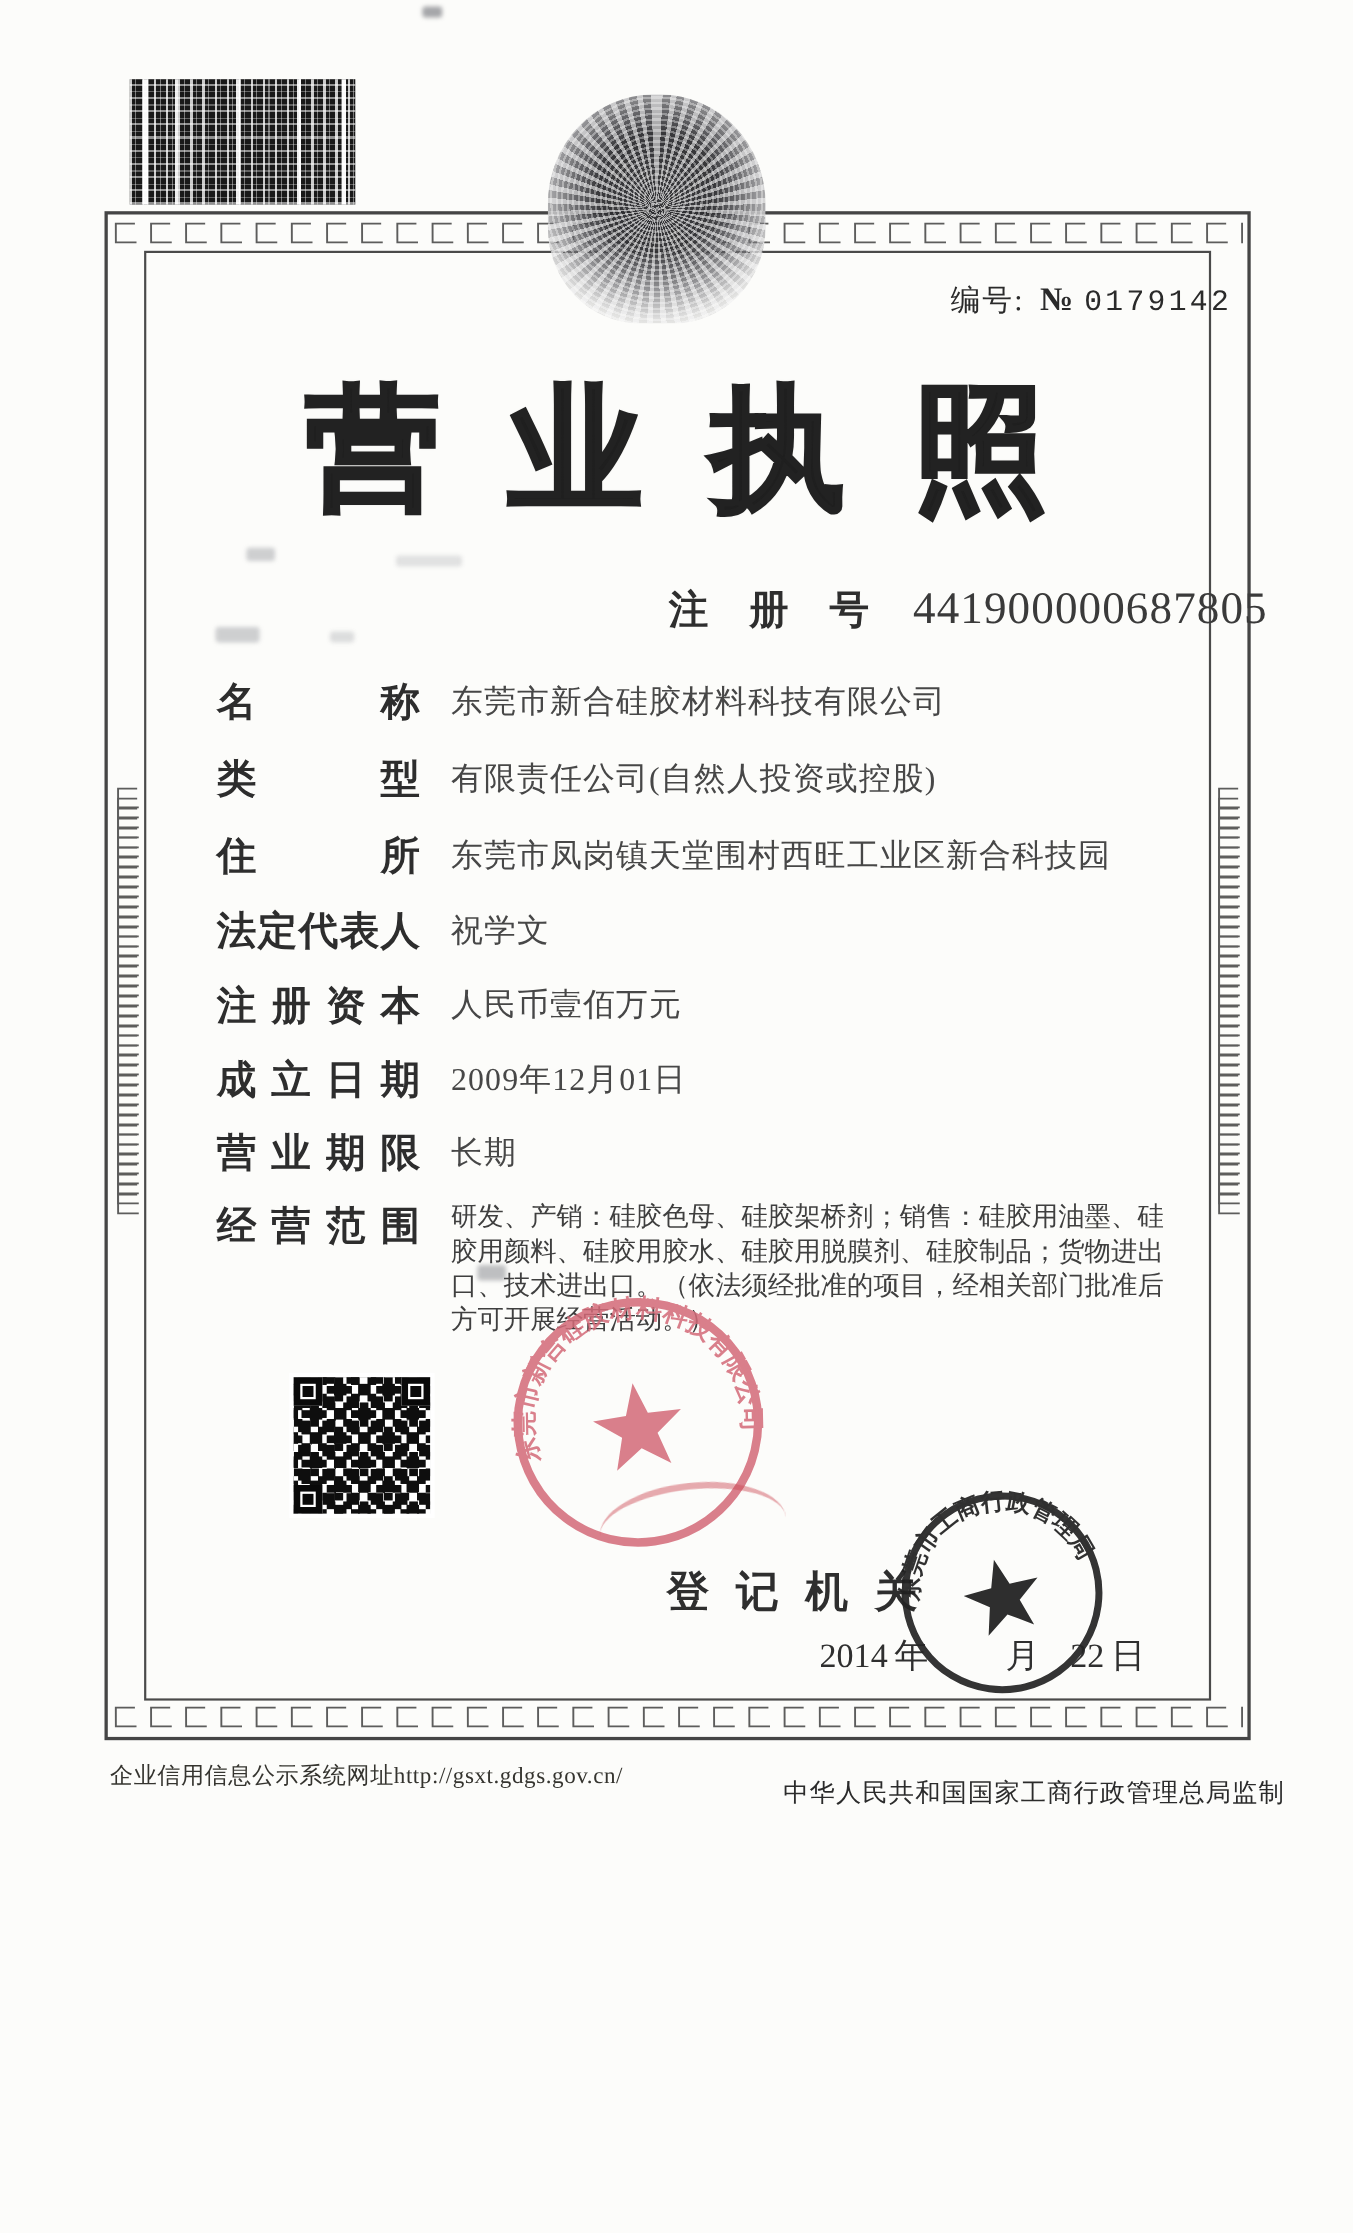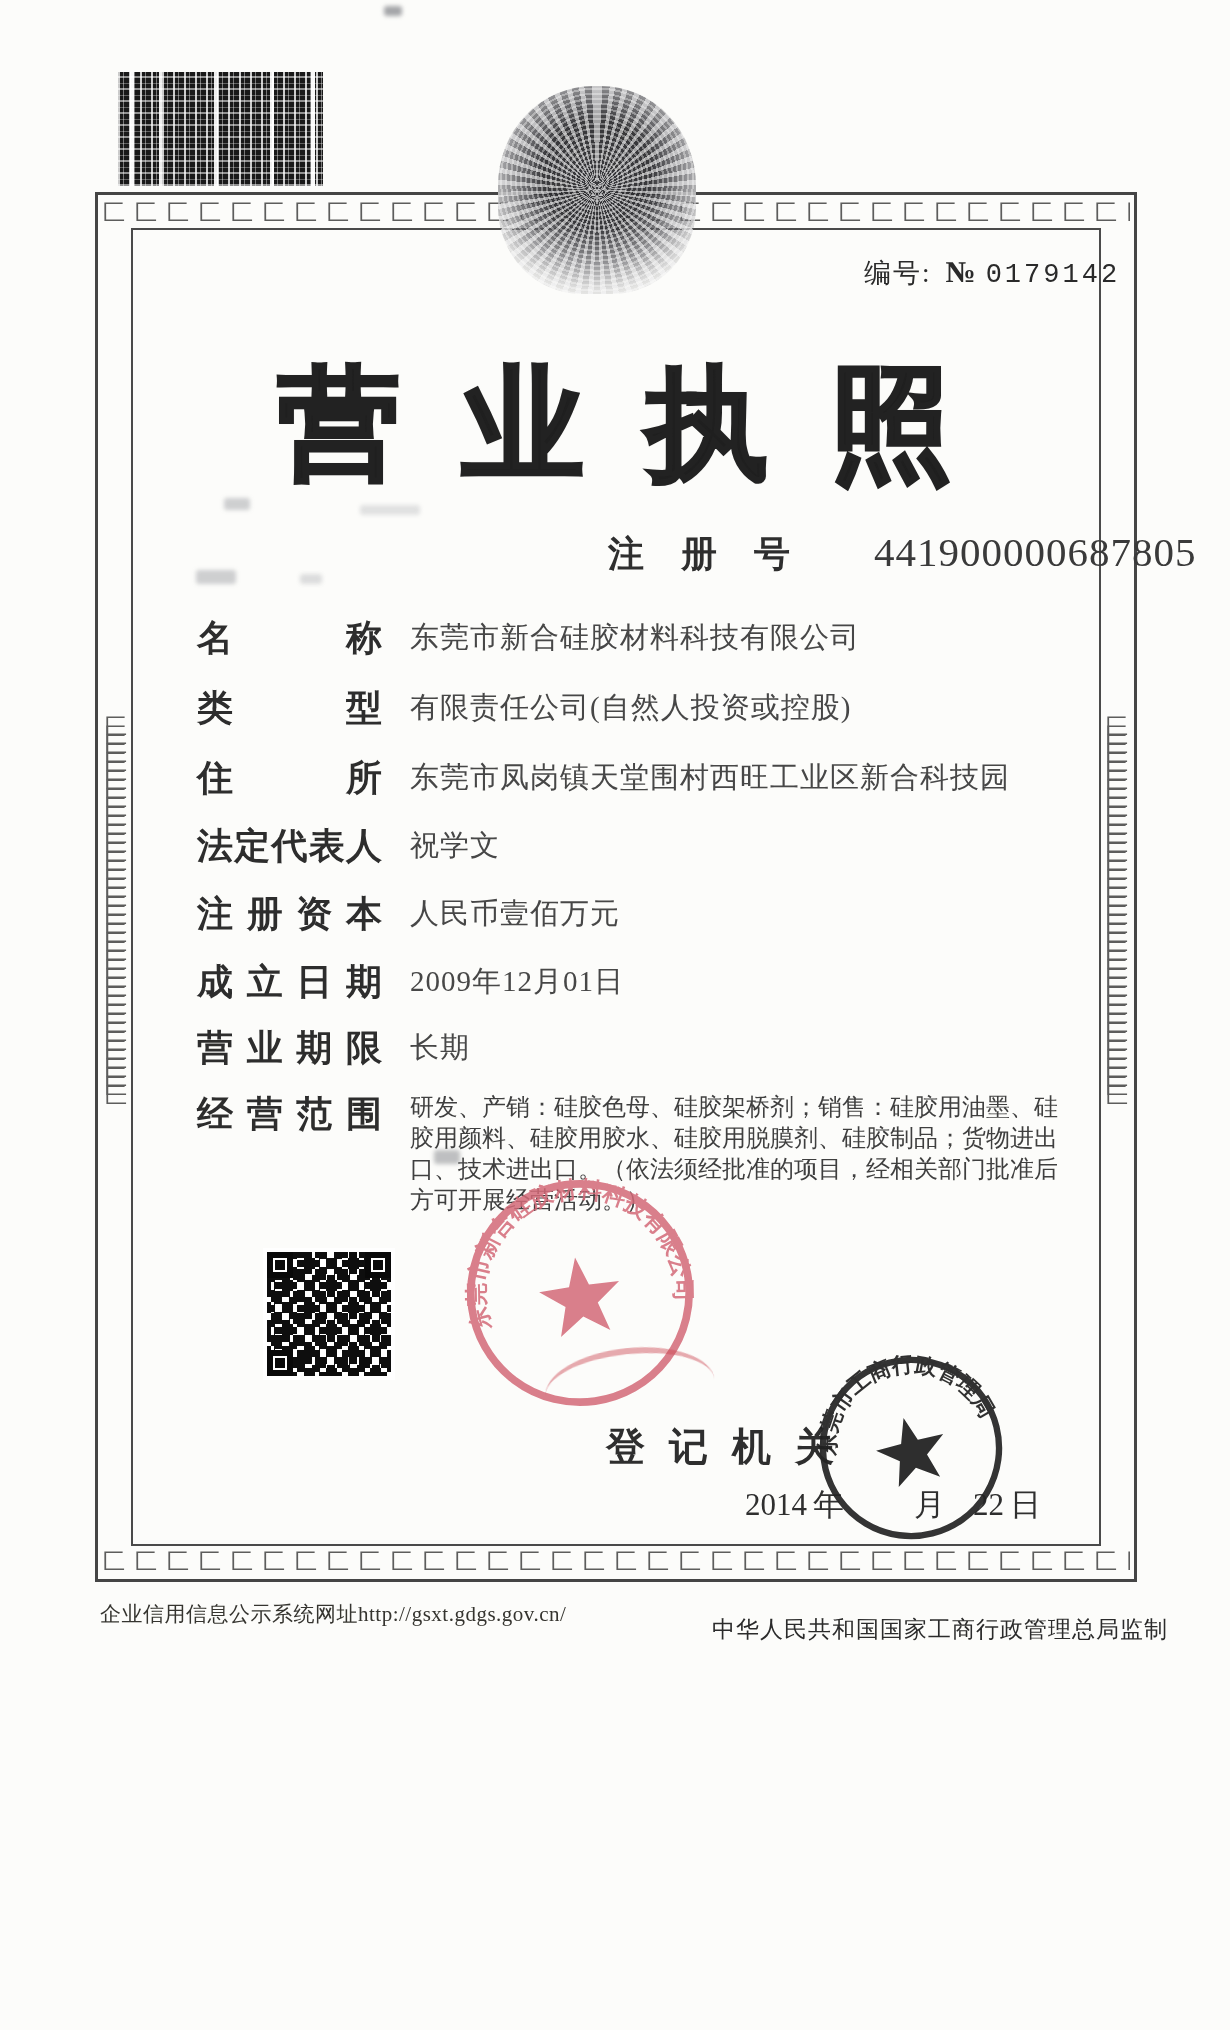--- a/index.html
+++ b/index.html
@@ -34,28 +34,28 @@
   .m-bottom{bottom:2px;left:4px;right:4px;height:31px;line-height:31px;letter-spacing:9px;text-align:center;}
   .m-left{left:2px;top:33px;bottom:33px;width:31px;writing-mode:vertical-rl;text-orientation:upright;letter-spacing:9px;line-height:31px;text-align:center;}
   .m-right{right:2px;top:33px;bottom:33px;width:31px;writing-mode:vertical-rl;text-orientation:upright;letter-spacing:9px;line-height:31px;text-align:center;}
 
   
   .serial{position:absolute;left:838px;top:255px;font-size:27px;color:#2a2a2a;letter-spacing:2px;white-space:nowrap;margin-left:26px;}
   .serial .nomark{font-weight:bold;font-size:30px;margin:0 8px 0 14px;}
   .serial .num{font-family:"Liberation Mono","DejaVu Sans Mono",monospace;font-size:27px;letter-spacing:3px;}
 
   
-  .title{position:absolute;left:0;right:0;top:344px;margin:0;text-align:center;
+  .title{position:absolute;left:0;right:0;top:328px;margin:0;text-align:center;
     font-size:122px;font-weight:bold;color:#1f1f1f;letter-spacing:62px;padding-left:62px;
     -webkit-text-stroke:3px #222;text-shadow:0 0 2px rgba(25,25,25,.55);}
 
   
   .regline{position:absolute;left:608px;top:528px;white-space:nowrap;}
   .regline .reg-label{font-size:36px;font-weight:bold;letter-spacing:14px;color:#2e2e2e;margin-right:26px;text-align:right;}
-  .regline .reg-value{font-size:41px;color:#3a3a3a;letter-spacing:1px;margin-left:44px;}
+  .regline .reg-value{font-size:41px;color:#3a3a3a;letter-spacing:1px;}
 
   
   .row{position:absolute;left:197px;white-space:nowrap;}
   .row .lbl{display:inline-block;width:185px;font-size:36px;font-weight:bold;color:#2d2d2d;
             text-align:justify;text-align-last:justify;vertical-align:top;}
   .row .val{display:inline-block;margin-left:28px;font-size:29px;color:#474747;vertical-align:top;padding-top:4px;letter-spacing:1px;}
   .r0{top:614px;}.r1{top:684px;}.r2{top:754px;}.r3{top:822px;}
   .r4{top:890px;}.r5{top:958px;}.r6{top:1024px;}.r7{top:1090px;}
   .row .val-scope{white-space:normal;width:648px;font-size:24px;line-height:31px;letter-spacing:0;
                   text-align:justify;color:#3f3f3f;padding-top:2px;}

